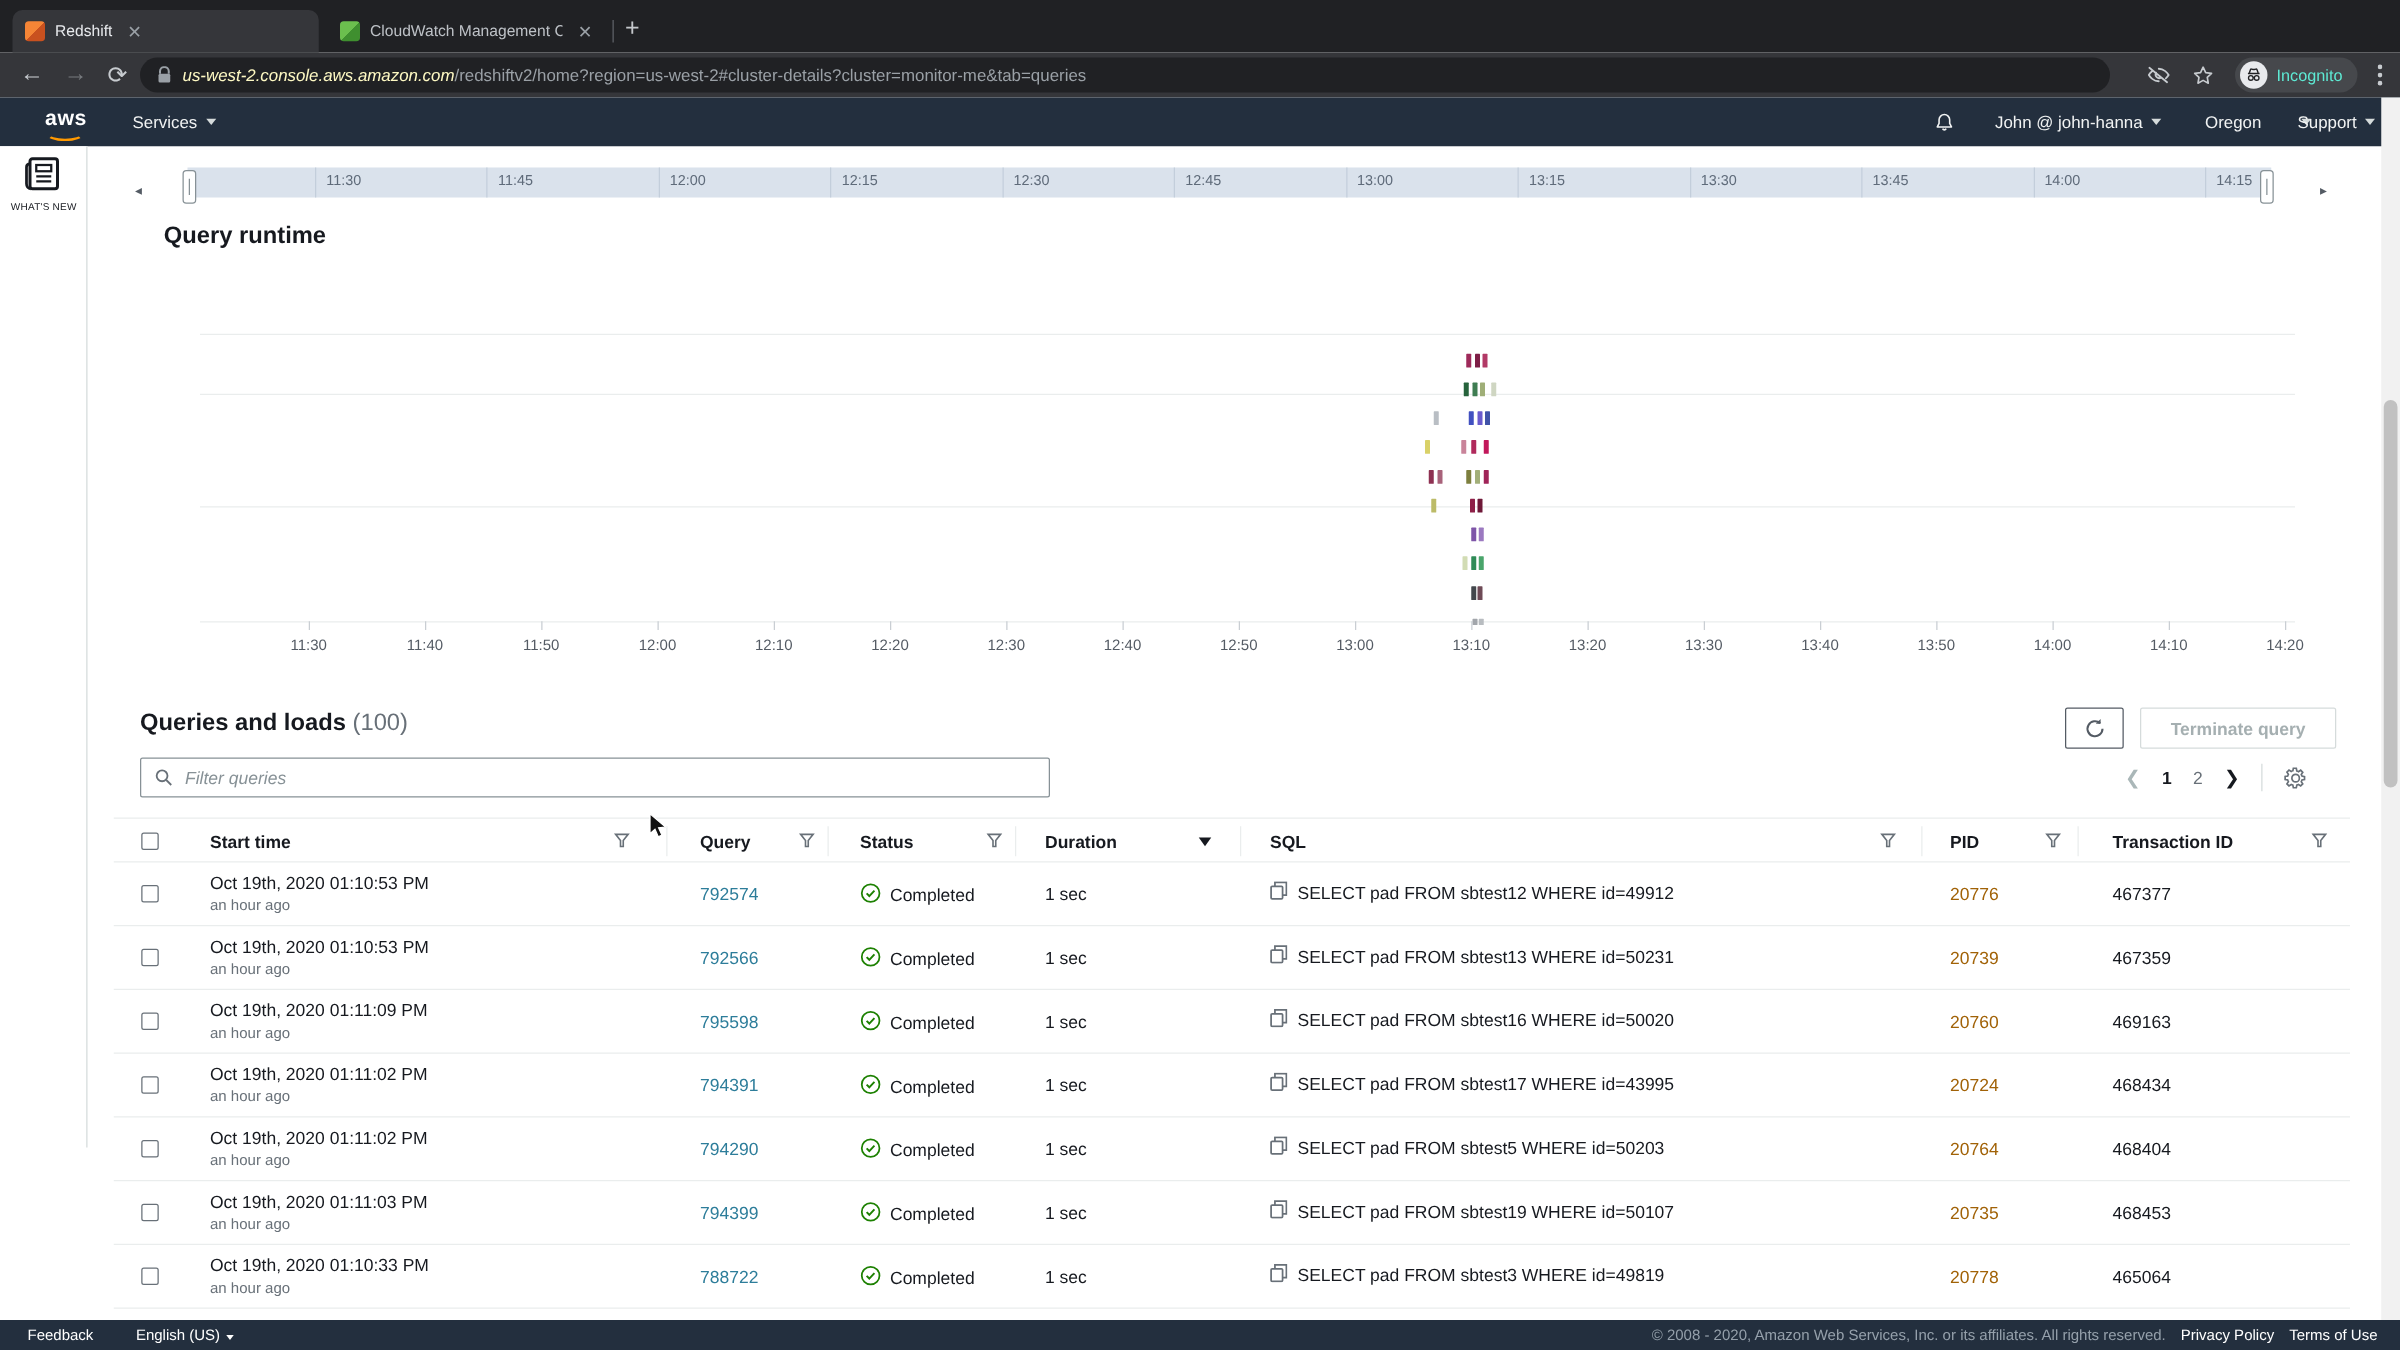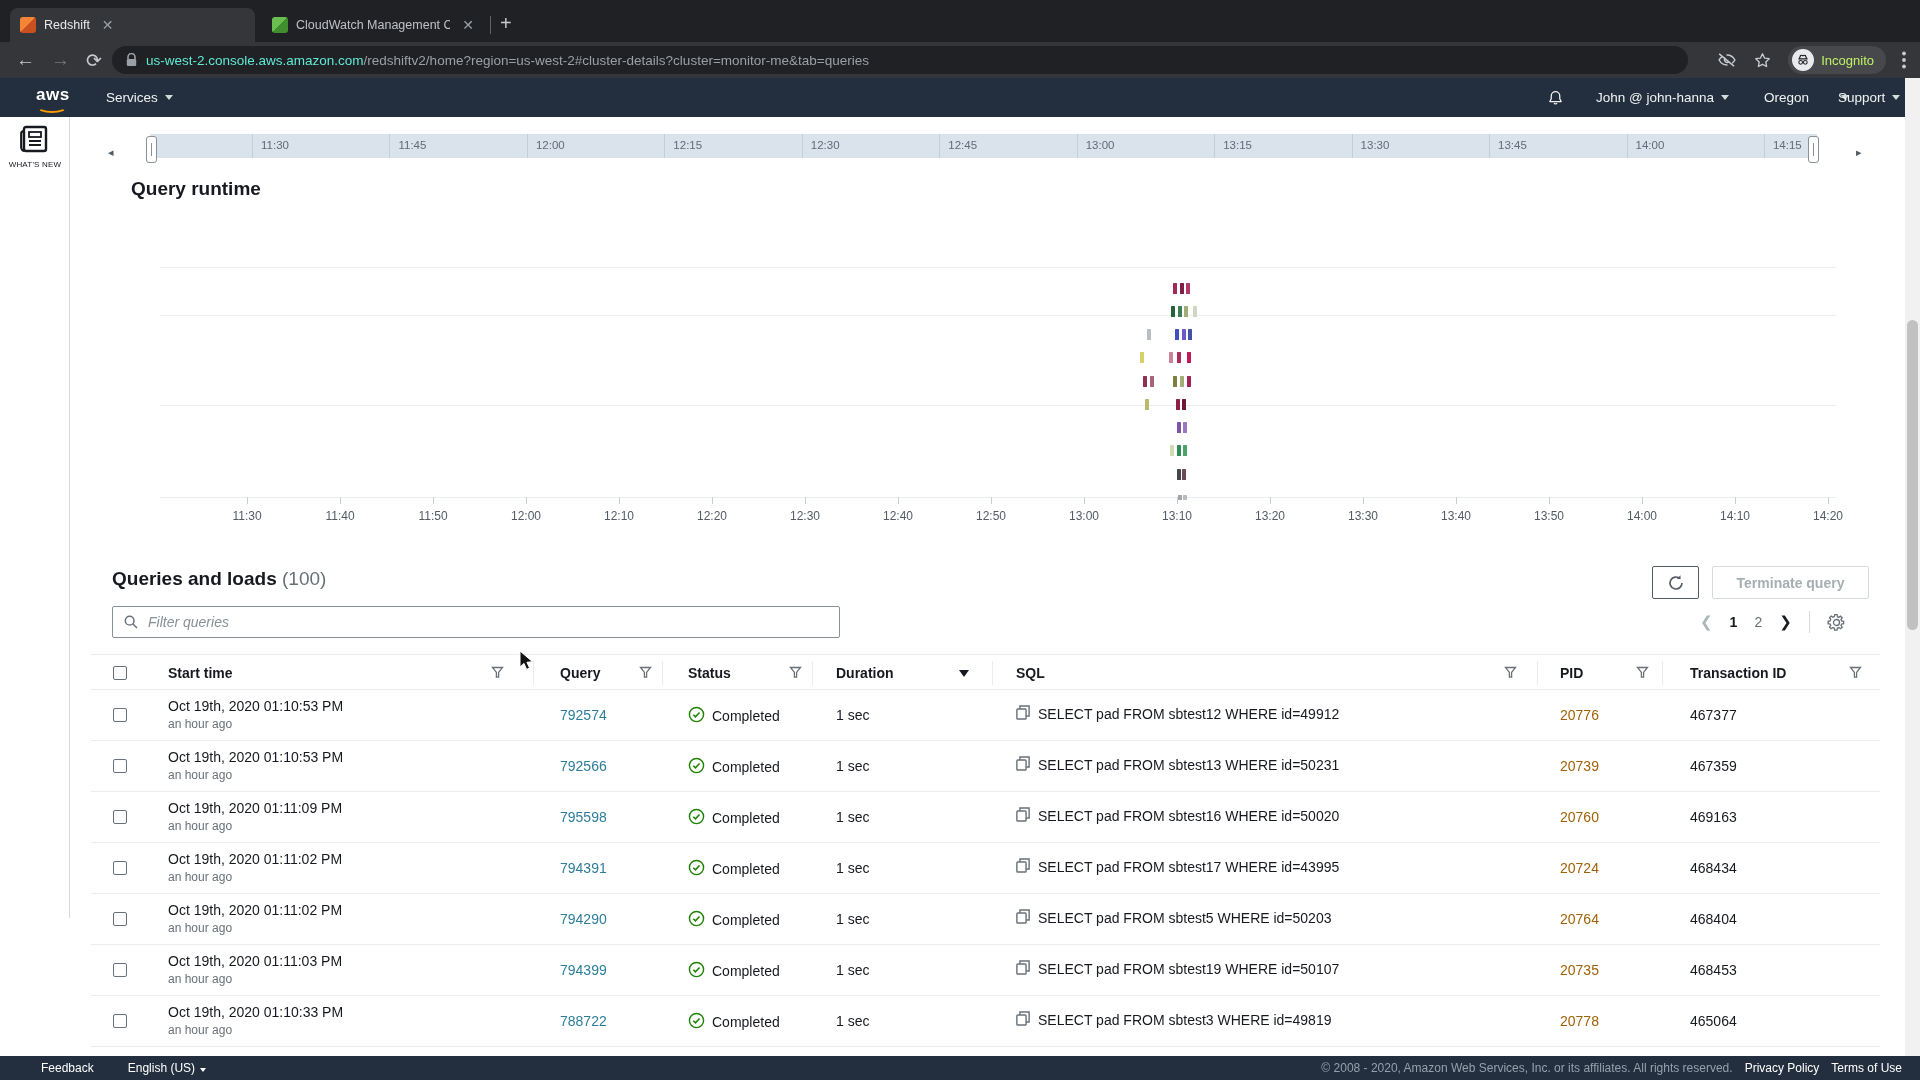--- a/index.html
+++ b/index.html
@@ -15,24 +15,24 @@
   .tab .fav { width:16px; height:16px; border-radius:3px; margin-right:8px; flex:0 0 16px; }
   .tab .t-title { font-size:12.5px; white-space:nowrap; overflow:hidden; max-width:170px; }
   .tab .t-close { margin-left:12px; color:#9aa0a6; font-size:14px; line-height:1; cursor:default; }
   .tab-divider { position:absolute; top:16px; width:1px; height:18px; background:#5f6368; }
   #new-tab-btn { position:absolute; left:500px; top:13px; color:#c4c7cb; font-size:20px; line-height:20px; }
   #toolbar { position:absolute; left:0; top:42px; width:1920px; height:36px; background:#35363a; display:flex; align-items:center; }
   .nav-ic { color:#c7cbcf; font-size:19px; margin-left:16px; }
   .nav-ic.dim { color:#76797d; }
   #urlbar { position:absolute; left:112px; top:46px; width:1576px; height:28px; background:#202124; border-radius:14px; display:flex; align-items:center; padding:0 14px; }
   #urlbar .lock { margin-right:9px; }
-  #url-host { color:#5eead4; font-size:13.5px; }
+  #url-host { color:#fef9c3; font-size:13.5px;font-style:italic; }
   #url-path { color:#9aa0a6; font-size:13.5px; }
   .tb-right { position:absolute; top:42px; height:36px; display:flex; align-items:center; }
-  #incog-pill { display:flex; align-items:center; gap:7px; background:#46484c; border-radius:14px; padding:3px 12px 3px 4px; color:#bef264; font-size:13px; }
+  #incog-pill { display:flex; align-items:center; gap:7px; background:#46484c; border-radius:14px; padding:3px 12px 3px 4px; color:#5eead4; font-size:13px; }
   #incog-pill .circ { width:22px; height:22px; border-radius:50%; background:#e8eaed; display:flex; align-items:center; justify-content:center; }
 
   
   #awshdr { position:absolute; left:0; top:78px; width:1920px; height:39px; background:#232f3e; color:#fff; }
   #aws-logo { position:absolute; left:36px; top:7px; font-size:17px; font-weight:bold; color:#fff; letter-spacing:0.5px; }
   #aws-logo:after { content:""; display:block; width:26px; height:8px; border:2px solid transparent; border-bottom:2px solid #ff9900; border-radius:50%; margin-top:-4px; margin-left:1px; }
   .hdr-item { position:absolute; top:0; height:39px; display:flex; align-items:center; gap:7px; font-size:13.5px; color:#f1f3f3; }
   .caret-dn { width:0; height:0; border-left:4px solid transparent; border-right:4px solid transparent; border-top:5px solid #d5dbdb; display:inline-block; }
 
   
@@ -93,21 +93,21 @@
   .c-sql { position:absolute; left:925px; top:15px; display:flex; align-items:center; gap:8px; font-size:14px; color:#16191f; white-space:nowrap; }
   .c-pid { position:absolute; left:1469px; top:17px; font-size:14px; color:#a16207; }
   .c-tx { position:absolute; left:1599px; top:17px; font-size:14px; color:#16191f; }
 
   
   #scrollbar { position:absolute; right:0; top:78px; width:15px; height:978px; background:#f1f1f1; }
   #scroll-thumb { position:absolute; left:2px; top:242px; width:11px; height:310px; background:#c1c1c1; border-radius:6px; }
 
   
   #footer { position:absolute; left:0; top:1056px; width:1920px; height:24px; background:#232f3e; color:#fff; font-size:12px; display:flex; align-items:center; }
-  #footer .f-left { display:flex; align-items:center; gap:34px; margin-left:41px; }
+  #footer .f-left { display:flex; align-items:center; gap:34px; margin-left:22px; }
   #footer .f-right { position:absolute; right:18px; display:flex; align-items:center; gap:12px; }
   #footer .copy { color:#95a0ab; }
   .caret-dn-sm { width:0; height:0; border-left:3.5px solid transparent; border-right:3.5px solid transparent; border-top:4.5px solid #fff; display:inline-block; margin-left:5px; }
 
   #cursor { position:absolute; left:519px; top:650px; z-index:50; }
 </style>
 </head>
 <body>
 
 <div id="stage">

